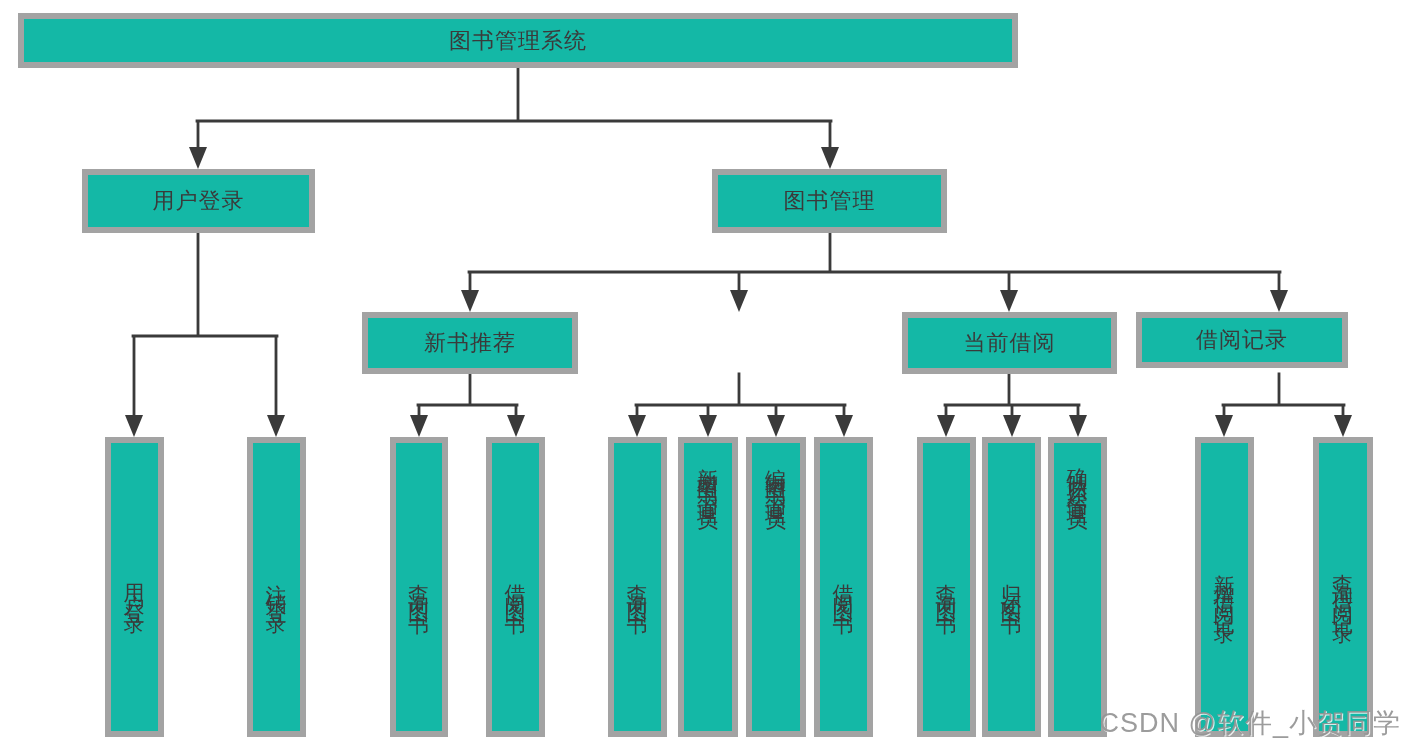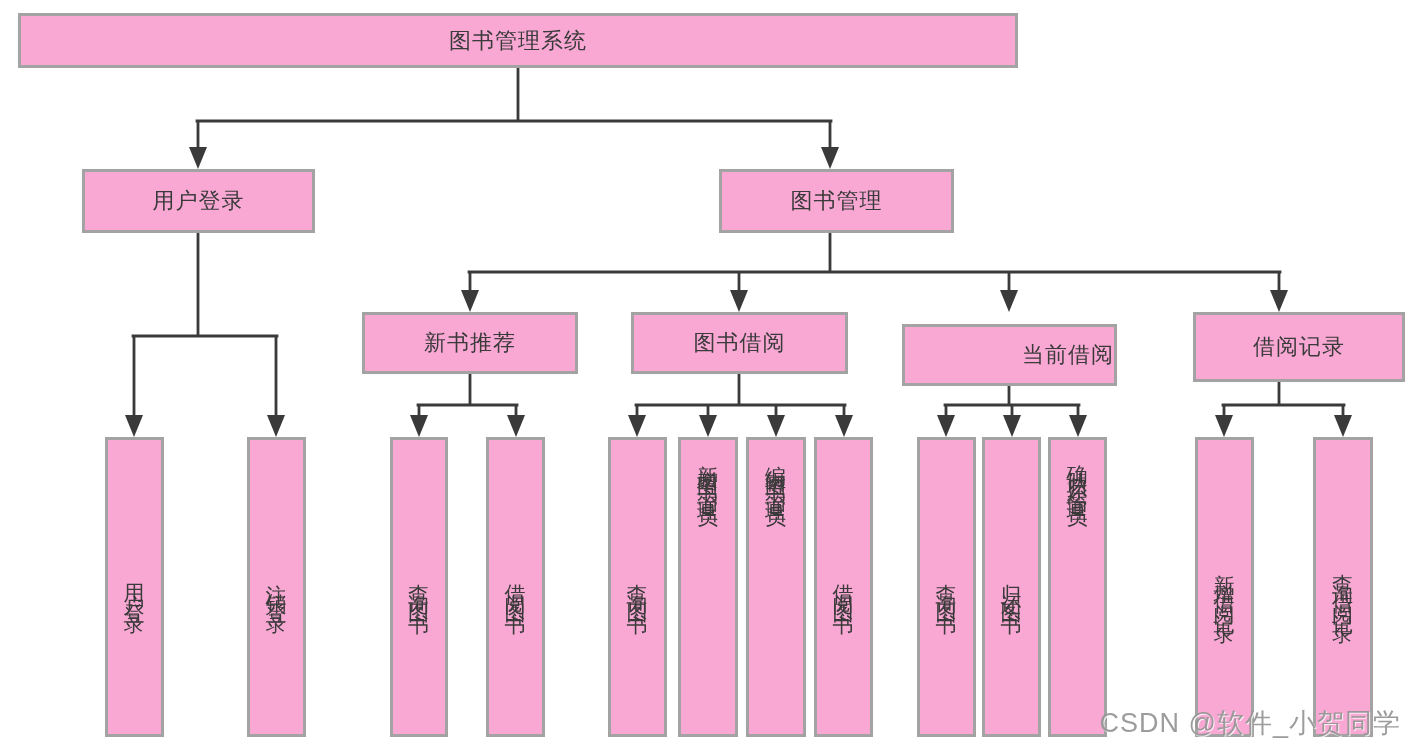--- a/index.html
+++ b/index.html
@@ -8,22 +8,22 @@
     width:1405px;height:747px;
     background:#ffffff;
     font-family:"Liberation Sans","DejaVu Sans",sans-serif;
     color:#3a3a3a;
     overflow:hidden;
   }
   .connectors{position:absolute;left:0;top:0;}
   .box{
     position:absolute;
     box-sizing:border-box;
-    background:#f9a8d4;
-    border:3px solid #a3a3a3;
+    background:#14b8a6;
+    border:6px solid #a3a3a3;
     display:flex;
     align-items:center;
     justify-content:center;
     font-size:22px;
     letter-spacing:1px;
     white-space:nowrap;
     z-index:2;
   }
   .leaf{width:59px;top:437px;height:300px;}
   .vtext{
@@ -94,34 +94,31 @@
     </g>
   </svg>
 
   <div class="box" style="left:18px;top:13px;width:1000px;height:55px;">
     <span>图书管理系统</span>
   </div>
 
   <div class="box" style="left:82px;top:169px;width:233px;height:64px;">
     <span>用户登录</span>
   </div>
-  <div class="box" style="left:712px;top:169px;width:235px;height:64px;margin-left:7px;">
+  <div class="box" style="left:712px;top:169px;width:235px;height:64px;">
     <span>图书管理</span>
   </div>
 
   <div class="box" style="left:362px;top:312px;width:216px;height:62px;text-align:right;">
     <span>新书推荐</span>
   </div>
-  <div class="box" style="left:631px;top:312px;width:217px;height:62px;">
-    <span>图书借阅</span>
-  </div>
-  <div class="box" style="left:902px;top:324px;width:215px;height:62px;justify-content:flex-end;">
+  <div class="box" style="left:902px;top:312px;width:215px;height:62px;">
     <span>当前借阅</span>
   </div>
-  <div class="box" style="left:1193px;top:312px;width:212px;height:70px;">
+  <div class="box" style="left:1136px;top:312px;width:212px;height:56px;">
     <span>借阅记录</span>
   </div>
 
   <div class="box leaf" style="left:105px;">
     <span class="vtext">用户登录</span>
   </div>
   <div class="box leaf" style="left:247px;">
     <span class="vtext">注销登录</span>
   </div>
 

